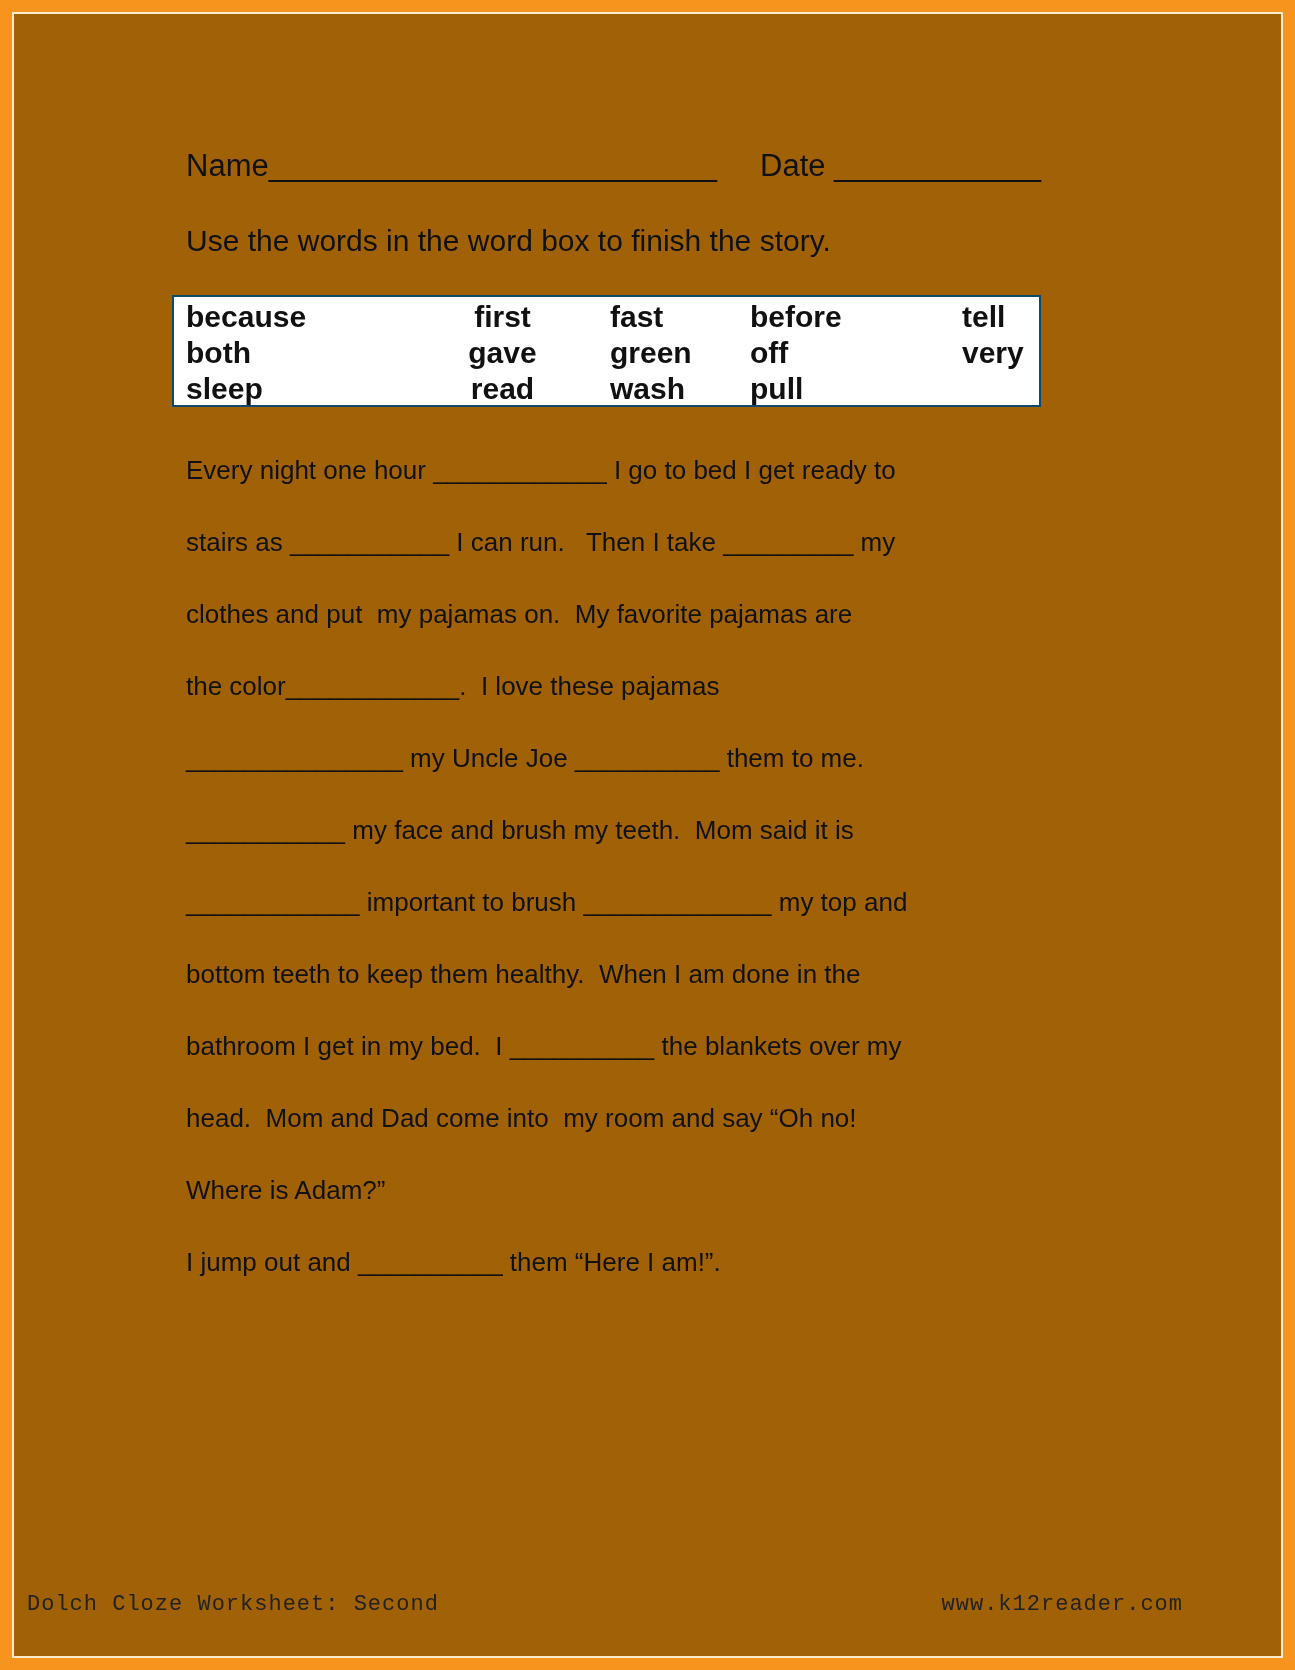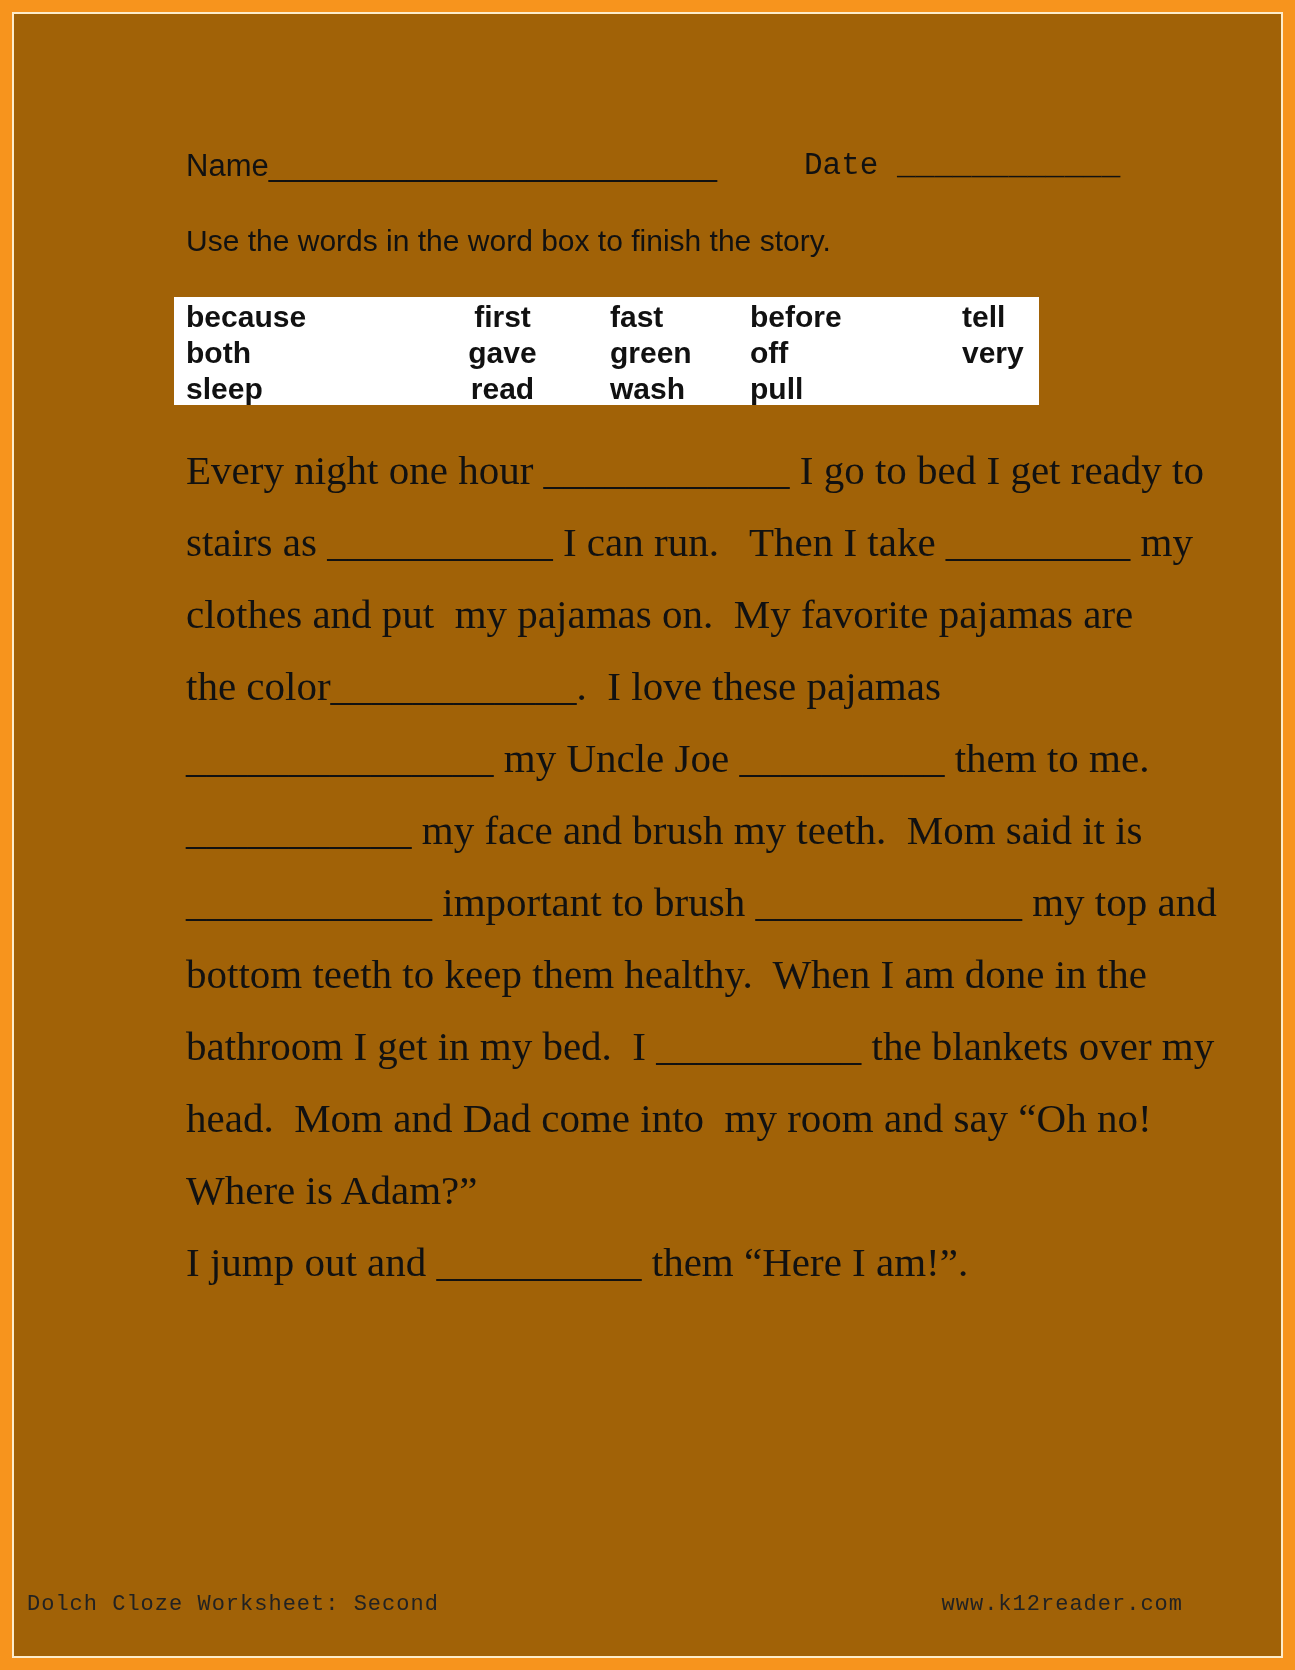--- a/index.html
+++ b/index.html
@@ -15,50 +15,49 @@
   .frame {
     position: absolute;
     inset: 0;
     border: 12px solid #f7941d;
     box-shadow: inset 0 0 0 2px #fdeccb;
     pointer-events: none;
     z-index: 10;
   }
   .header-row { position: absolute; top: 148px; left: 0; width: 100%; height: 44px; font-size: 31px; }
   .name-group { position: absolute; left: 186px; top: 0; white-space: pre; }
-  .date-group { position: absolute; left: 804px; top: 0; white-space: pre; font-family: Liberation Mono, monospace; }
+  .date-group { position: absolute; left: 760px; top: 0; white-space: pre; }
   .instructions {
     position: absolute; top: 224px; left: 186px;
     font-size: 30px; white-space: pre;
   }
   .word-box {
     position: absolute; left: 172px; top: 295px;
     width: 869px; height: 112px;
-    border: 2px solid #a16207;
+    border: 2px solid #0c4a6e;
     box-sizing: border-box;
     display: flex;
     padding: 2px 0 0 12px;
     background: #ffffff;
   }
   .wb-col { display: flex; flex-direction: column; }
   .wb-col.c1 { width: 209px; }
   .wb-col.c2 { width: 215px; text-align: center; }
   .wb-col.c3 { width: 140px; }
   .wb-col.c4 { width: 212px; }
   .wb-col.c5 { flex: 1; }
   .wb-word { font-size: 30px; font-weight: bold; line-height: 36px; white-space: pre; }
   .story {
     position: absolute; top: 434px; left: 186px; right: 40px;
   }
   .story-line {
-    font-size: 41px;
+    font-size: 26px;
     line-height: 72px;
     height: 72px;
     white-space: pre;
-    font-family: Liberation Serif, serif;
   }
   .footer {
     position: absolute; top: 1592px; left: 0; width: 100%; height: 30px;
     font-family: "Liberation Mono", "DejaVu Sans Mono", monospace;
     font-size: 22px;
     color: #222222;
   }
   .footer-left { position: absolute; left: 27px; top: 0; letter-spacing: 1px; white-space: pre; }
   .footer-right { position: absolute; right: 112px; top: 0; letter-spacing: 1px; white-space: pre; }
 </style>

